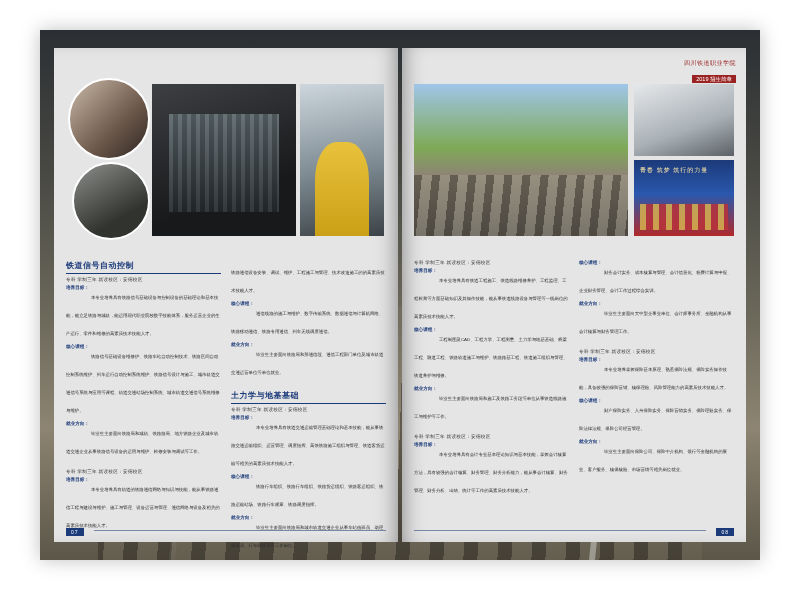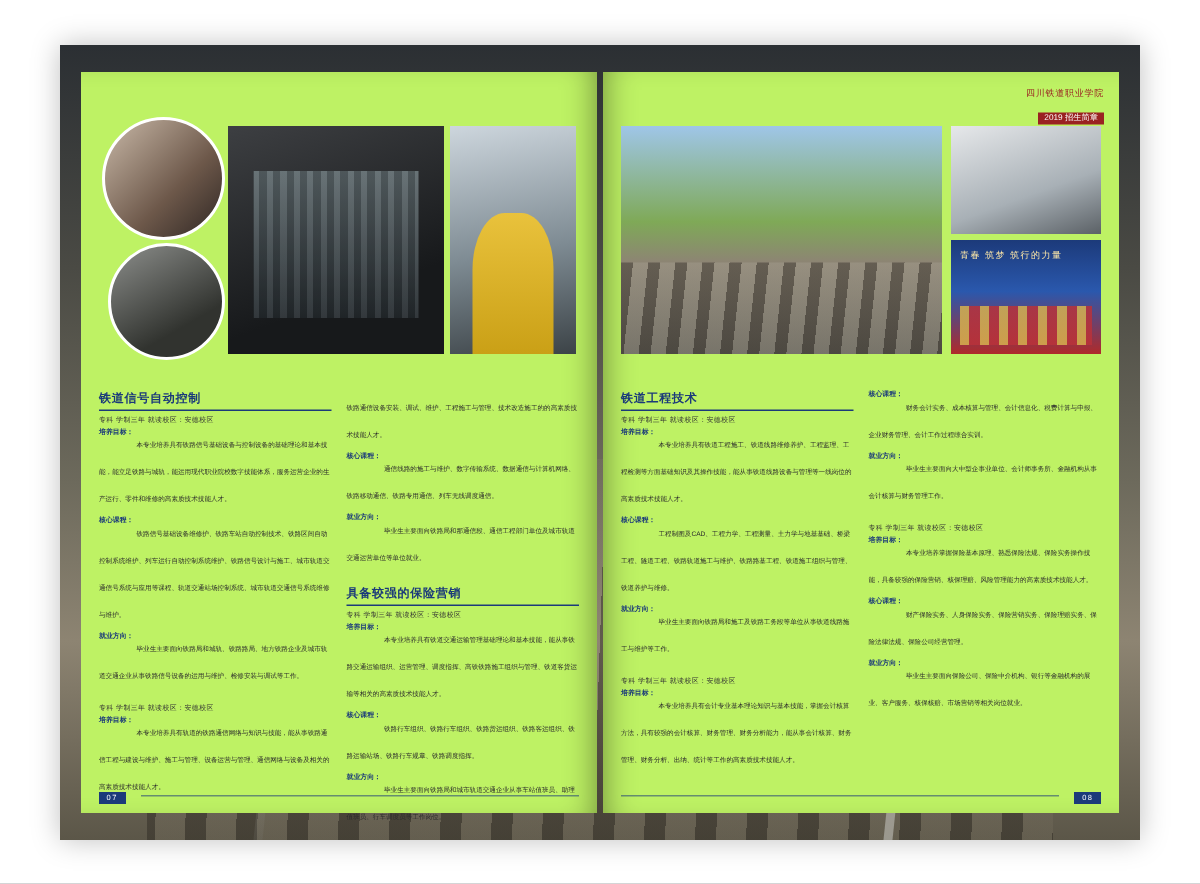--- a/index.html
+++ b/index.html
@@ -57,21 +57,21 @@
     box-shadow: 420px 0 0 0 rgba(200,200,195,.55);
     transform: skewX(-6deg);
   }
 
   
   .page {
     position: absolute;
     top: 18px;
     width: 344px;
     height: 494px;
-    background: #bef264;
+    background: #e5e5e5;
   }
   .page.left  { left: 14px;  box-shadow: inset -14px 0 22px -14px rgba(0,0,0,.45); }
   .page.right { left: 362px; box-shadow: inset 14px 0 22px -14px rgba(0,0,0,.45); }
 
   
   .right-header {
     position: absolute;
     right: 10px;
     top: 12px;
     text-align: right;
@@ -259,21 +259,21 @@
             <span class="lab">核心课程：</span>
             <span class="txt">通信线路的施工与维护、数字传输系统、数据通信与计算机网络、铁路移动通信、铁路专用通信、列车无线调度通信。</span>
           </div>
           <div class="blk">
             <span class="lab">就业方向：</span>
             <span class="txt">毕业生主要面向铁路局和那通信段、通信工程部门单位及城市轨道交通运营单位等单位就业。</span>
           </div>
 
           <div class="sec-gap"></div>
 
-          <div class="maj-title">具备较强的保险营销</div>
+          <div class="maj-title">土力学与地基基础</div>
           <div class="meta">专科    学制三年    就读校区：安德校区</div>
           <div class="blk">
             <span class="lab">培养目标：</span>
             <span class="txt">本专业培养具有铁道交通运输管理基础理论和基本技能，能从事铁路交通运输组织、运营管理、调度指挥、高铁铁路施工组织与管理、铁道客货运输等相关的高素质技术技能人才。</span>
           </div>
           <div class="blk">
             <span class="lab">核心课程：</span>
             <span class="txt">铁路行车组织、铁路行车组织、铁路货运组织、铁路客运组织、铁路运输站场、铁路行车规章、铁路调度指挥。</span>
           </div>
           <div class="blk">
@@ -299,21 +299,20 @@
         <div class="ph g-office" style="left:220px; top:8px; width:100px; height:72px;"></div>
         <div class="ph g-survey" style="left:220px; top:84px; width:100px; height:0px;"></div>
         <div class="ph g-stage" style="left:220px; top:84px; width:100px; height:76px;">
           <div class="stage-txt">青春 筑梦 筑行的力量</div>
         </div>
       </div>
 
       <div class="cols">
 
         <div class="col">
-          <div class="maj-title">铁道工程技术</div>
           <div class="meta">专科    学制三年    就读校区：安德校区</div>
           <div class="blk">
             <span class="lab">培养目标：</span>
             <span class="txt">本专业培养具有铁道工程施工、铁道线路维修养护、工程监理、工程检测等方面基础知识及其操作技能，能从事铁道线路设备与管理等一线岗位的高素质技术技能人才。</span>
           </div>
           <div class="blk">
             <span class="lab">核心课程：</span>
             <span class="txt">工程制图及CAD、工程力学、工程测量、土力学与地基基础、桥梁工程、隧道工程、铁路轨道施工与维护、铁路路基工程、铁道施工组织与管理、铁道养护与维修。</span>
           </div>
           <div class="blk">

